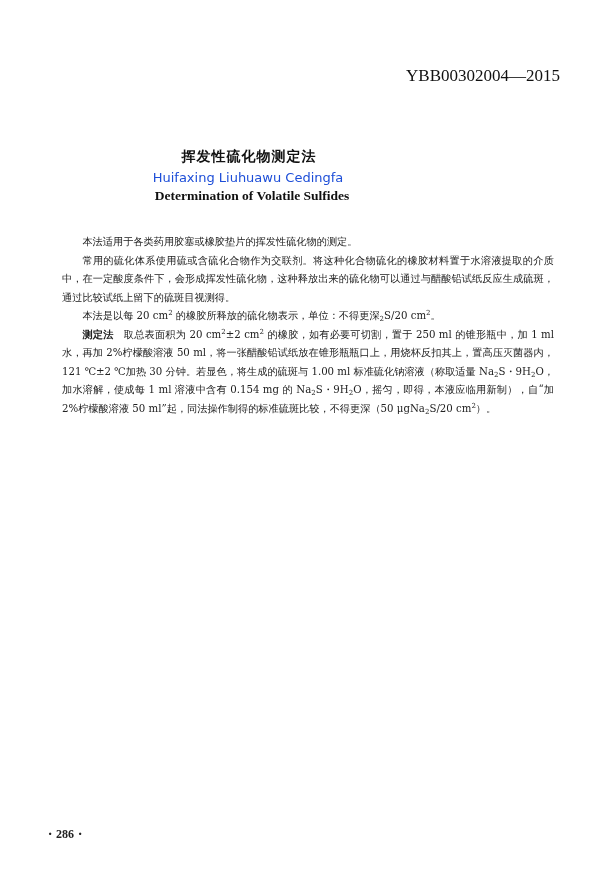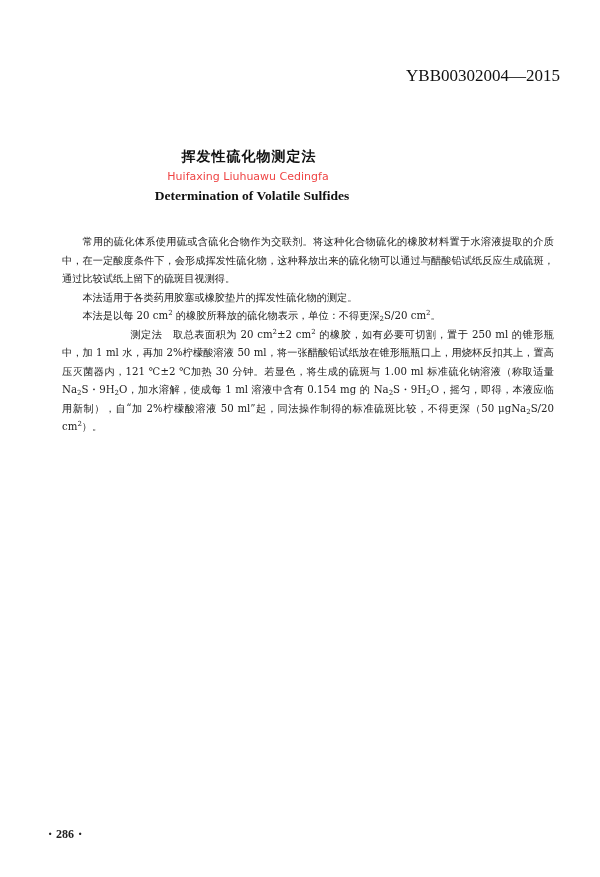--- a/index.html
+++ b/index.html
@@ -11,50 +11,50 @@
   .std-code {
     position: absolute; top: 66px; right: 40px;
     font-family: "Liberation Serif", serif; font-size: 17px; color: #111;
   }
   .title-cn {
     position: absolute; top: 148px; left: 0; width: 498px; text-align: center;
     font-family: "DejaVu Sans", sans-serif; font-weight: bold; font-size: 14px; letter-spacing: 1px; color: #111;
   }
   .title-py {
     position: absolute; top: 170px; left: 0; width: 496px; text-align: center;
-    font-family: "DejaVu Sans", sans-serif; font-size: 11px; color: #ef4444;
+    font-family: "DejaVu Sans", sans-serif; font-size: 13px; color: #1d4ed8;
   }
   .title-en {
     position: absolute; top: 188px; left: 0; width: 504px; text-align: center;
     font-family: "Liberation Serif", serif; font-weight: bold; font-size: 13.5px; color: #111;
   }
   .body-text {
     position: absolute; top: 233px; left: 62px; width: 492px;
     font-size: 10.2px; line-height: 18.5px; color: #222;
     font-family: "DejaVu Serif", "Liberation Serif", serif;
     text-align: justify;
   }
   .body-text p { margin: 0; text-indent: 2em; }
-  .label-bold { font-weight: normal; font-family: "DejaVu Sans", sans-serif; margin-left: 48px; }
+  .label-bold { font-weight: bold; font-family: "DejaVu Sans", sans-serif; }
   .page-num {
     position: absolute; top: 826px; left: 44px;
     font-family: "Liberation Serif", serif; font-size: 12px; color: #222; font-weight: bold;
   }
   sub { font-size: 7px; vertical-align: -2px; line-height: 0; }
   sup { font-size: 7px; vertical-align: 4px; line-height: 0; }
 </style>
 </head>
 <body>
 
 <div class="std-code">YBB00302004—2015</div>
 
 <div class="title-cn">挥发性硫化物测定法</div>
 <div class="title-py">Huifaxing Liuhuawu Cedingfa</div>
 <div class="title-en">Determination of Volatile Sulfides</div>
 
 <div class="body-text">
+  <p>本法适用于各类药用胶塞或橡胶垫片的挥发性硫化物的测定。</p>
   <p>常用的硫化体系使用硫或含硫化合物作为交联剂。将这种化合物硫化的橡胶材料置于水溶液提取的介质中，在一定酸度条件下，会形成挥发性硫化物，这种释放出来的硫化物可以通过与醋酸铅试纸反应生成硫斑，通过比较试纸上留下的硫斑目视测得。</p>
-  <p>本法适用于各类药用胶塞或橡胶垫片的挥发性硫化物的测定。</p>
   <p><span>本法是以每 20 cm</span><sup>2</sup><span> 的橡胶所释放的硫化物表示，单位：不得更深</span><sub>2</sub><span>S/20 cm</span><sup>2</sup><span>。</span></p>
   <p><span class="label-bold">测定法</span><span>　取总表面积为 20 cm</span><sup>2</sup><span>±2 cm</span><sup>2</sup><span> 的橡胶，如有必要可切割，置于 250 ml 的锥形瓶中，加 1 ml 水，再加 2%柠檬酸溶液 50 ml，将一张醋酸铅试纸放在锥形瓶瓶口上，用烧杯反扣其上，置高压灭菌器内，121 ℃±2 ℃加热 30 分钟。若显色，将生成的硫斑与 1.00 ml 标准硫化钠溶液（称取适量 Na</span><sub>2</sub><span>S・9H</span><sub>2</sub><span>O，加水溶解，使成每 1 ml 溶液中含有 0.154 mg 的 Na</span><sub>2</sub><span>S・9H</span><sub>2</sub><span>O，摇匀，即得，本液应临用新制），自“加 2%柠檬酸溶液 50 ml”起，同法操作制得的标准硫斑比较，不得更深（50 μgNa</span><sub>2</sub><span>S/20 cm</span><sup>2</sup><span>）。</span></p>
 </div>
 
 <div class="page-num">・286・</div>
 
 </body></html>

